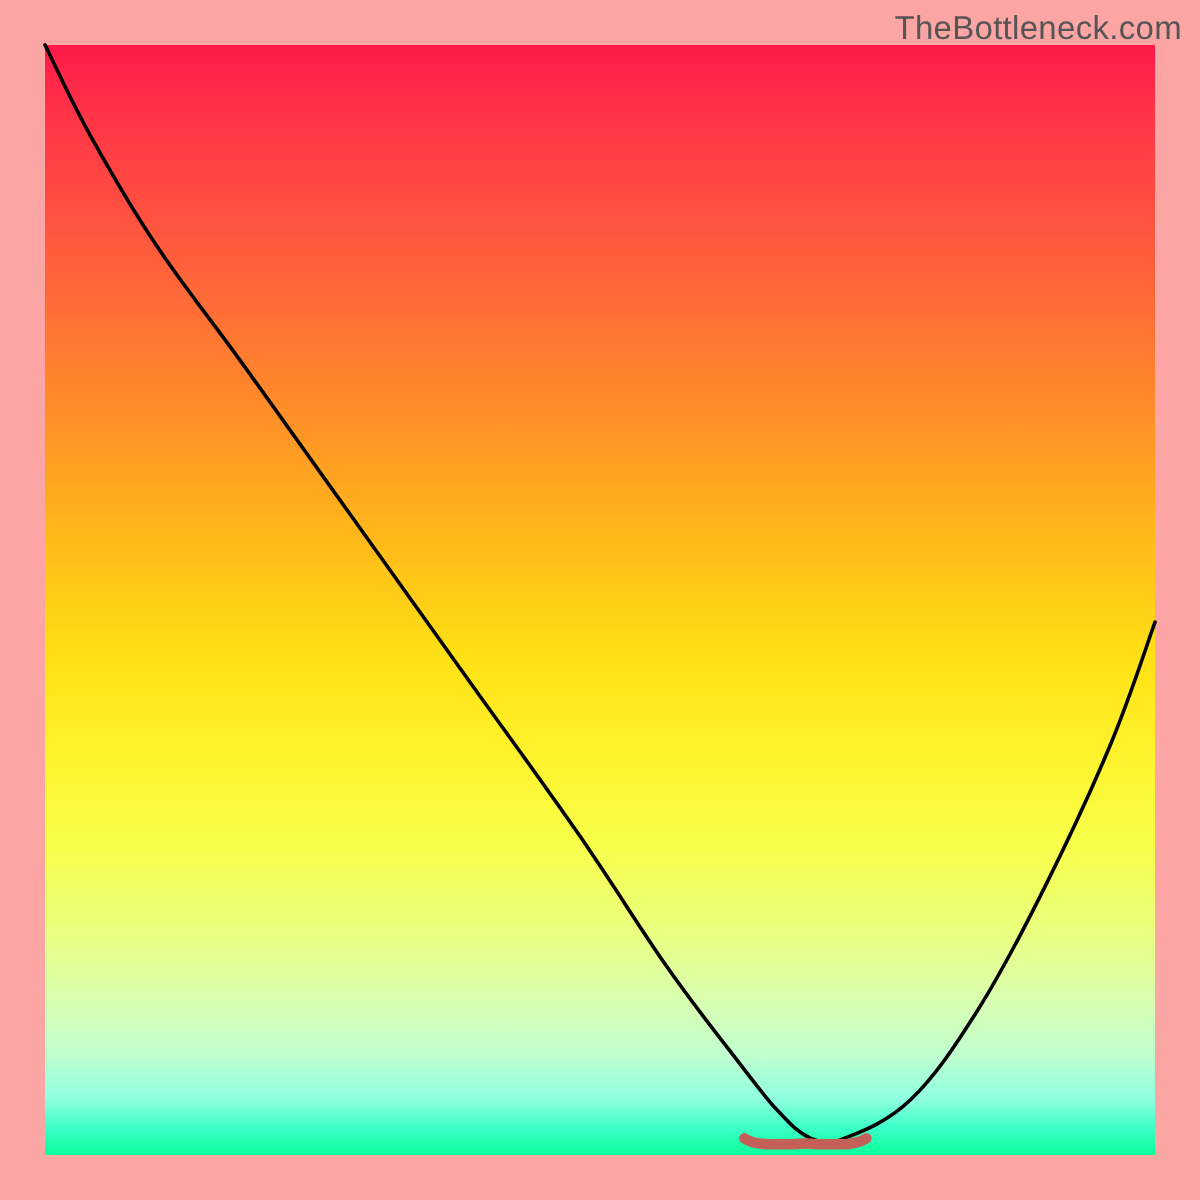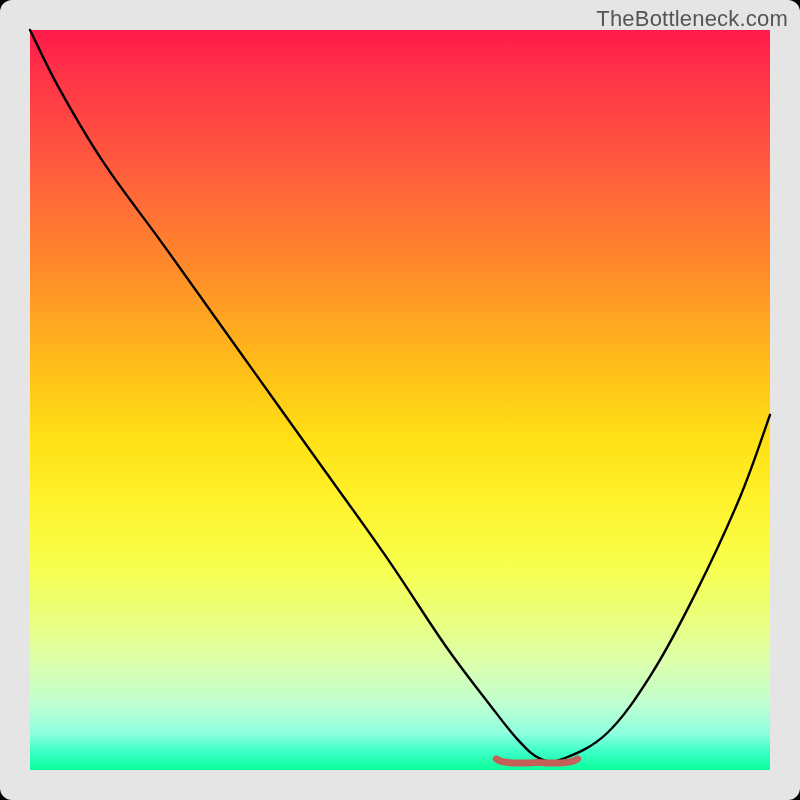--- a/index.html
+++ b/index.html
@@ -8,22 +8,21 @@
     width: 800px;
     height: 800px;
     overflow: hidden;
     font-family: Arial, sans-serif;
     background: #000;
   }
   .chart-container {
     position: relative;
     width: 800px;
     height: 800px;
-    background: #e5e5e5;
-    border-radius: 12px;
+    background: #fca5a5;
   }
   .watermark {
     position: absolute;
     top: 6px;
     right: 12px;
     color: #555;
     font-size: 22px;
     font-weight: 500;
     z-index: 10;
     letter-spacing: 0.2px;

